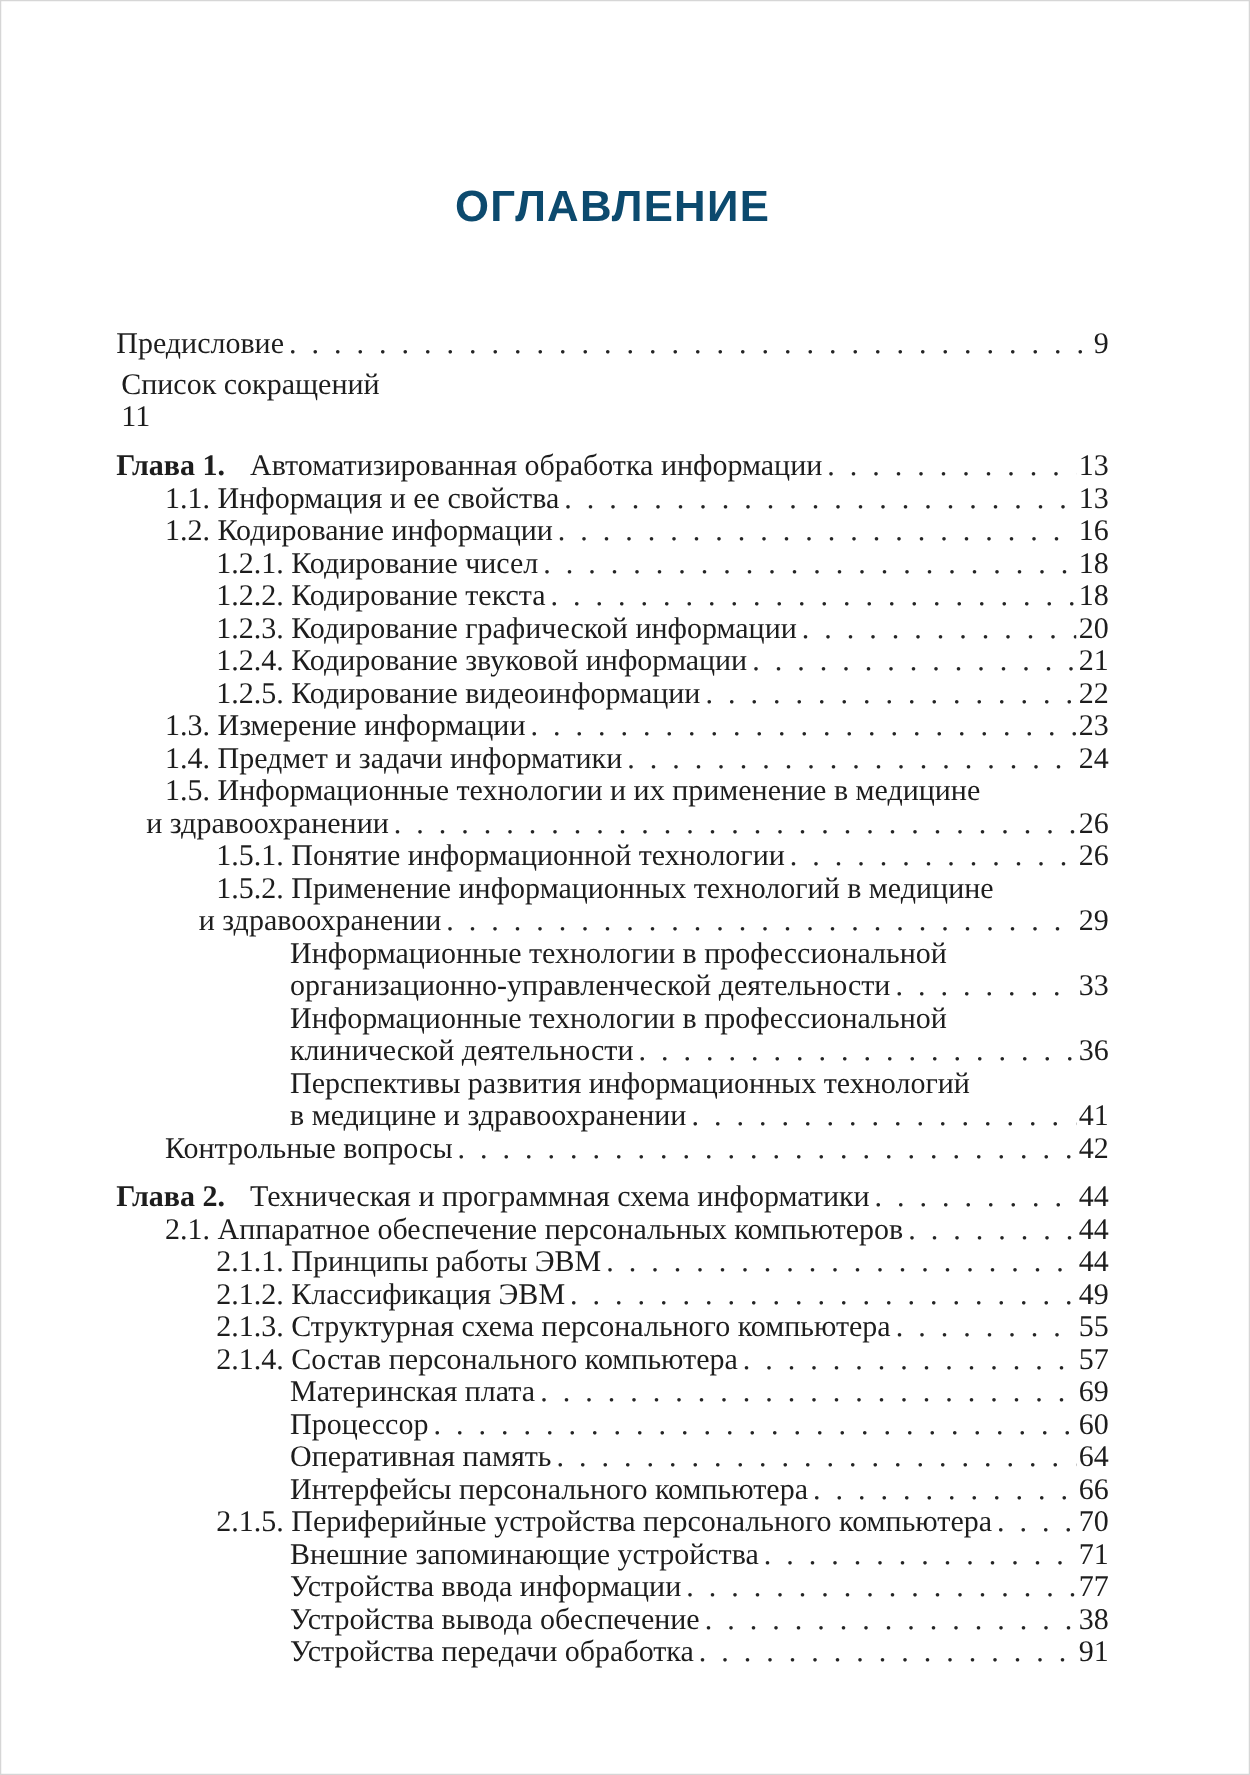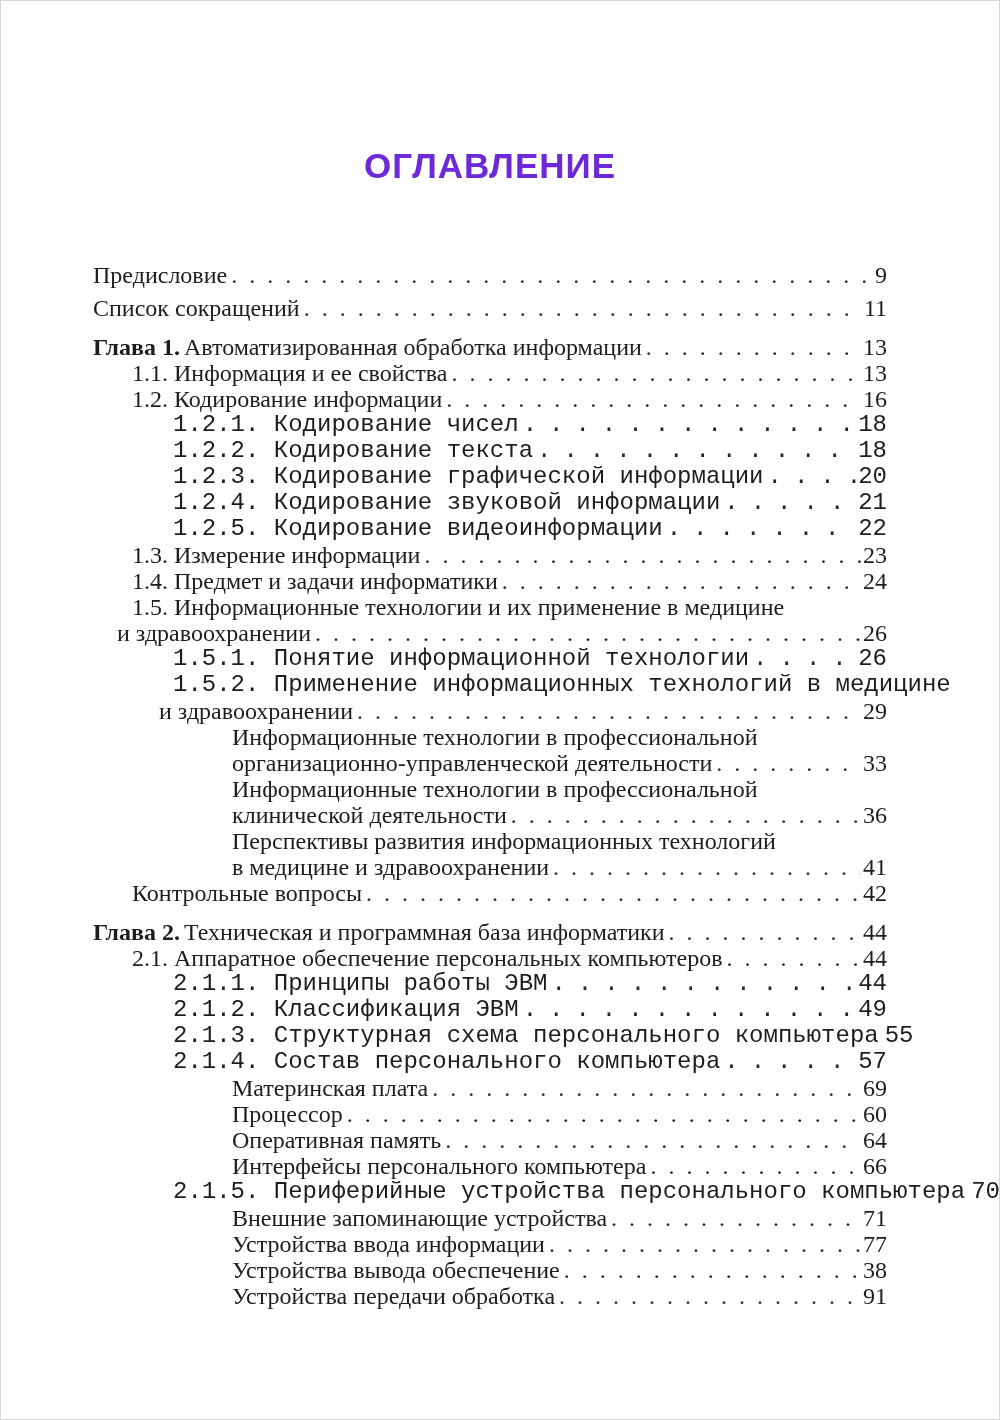--- a/index.html
+++ b/index.html
@@ -21,46 +21,46 @@
     position: absolute;
     top: 146px;
     left: 93px;
     width: 794px;
     margin: 0;
     text-align: center;
     font-family: "Liberation Sans", sans-serif;
     font-weight: 700;
     font-size: 35px;
     letter-spacing: 1px;
-    color: #6d28d9;
+    color: #0c4a6e;
   }
   .toc {
     position: absolute;
     left: 93px;
     top: 262px;
     width: 794px;
   }
   .row {
     display: flex;
     align-items: baseline;
     line-height: 26px;
     font-size: 24px;
     white-space: nowrap;
   }
   .ind-0  { padding-left: 0; }
   .ind-1  { padding-left: 39px; }
   .ind-1c { padding-left: 24px; }  
-  .ind-2  { padding-left: 80px; font-family: Liberation Mono, monospace; }
+  .ind-2  { padding-left: 80px; }
   .ind-2c { padding-left: 66px; }  
   .ind-3  { padding-left: 139px; }
-  .sp-sm  { margin-top: 7px; }
+  .sp-sm  { margin-top: 7px; flex-direction: column; }
   .sp-lg  { margin-top: 13px; }
   .bold-prefix {
     font-weight: 700;
-    margin-right: 4px;
+    margin-right: 20px;
     flex: none;
   }
   .text {
     flex: none;
   }
   .dots {
     flex: 1 1 0;
     min-width: 0;
     overflow: hidden;
     white-space: nowrap;
@@ -214,21 +214,21 @@
     <span class="pnum">41</span>
   </div>
       <div class="row ind-1">
 
     <span class="text">Контрольные вопросы</span>
     <span class="dots">................................................................................................................................................................</span>
     <span class="pnum">42</span>
   </div>
       <div class="row ind-0 sp-lg">
     <span class="bold-prefix">Глава 2.</span>
-    <span class="text">Техническая и программная база информатики</span>
+    <span class="text">Техническая и программная схема информатики</span>
     <span class="dots">................................................................................................................................................................</span>
     <span class="pnum">44</span>
   </div>
       <div class="row ind-1">
 
     <span class="text">2.1. Аппаратное обеспечение персональных компьютеров</span>
     <span class="dots">................................................................................................................................................................</span>
     <span class="pnum">44</span>
   </div>
       <div class="row ind-2">

